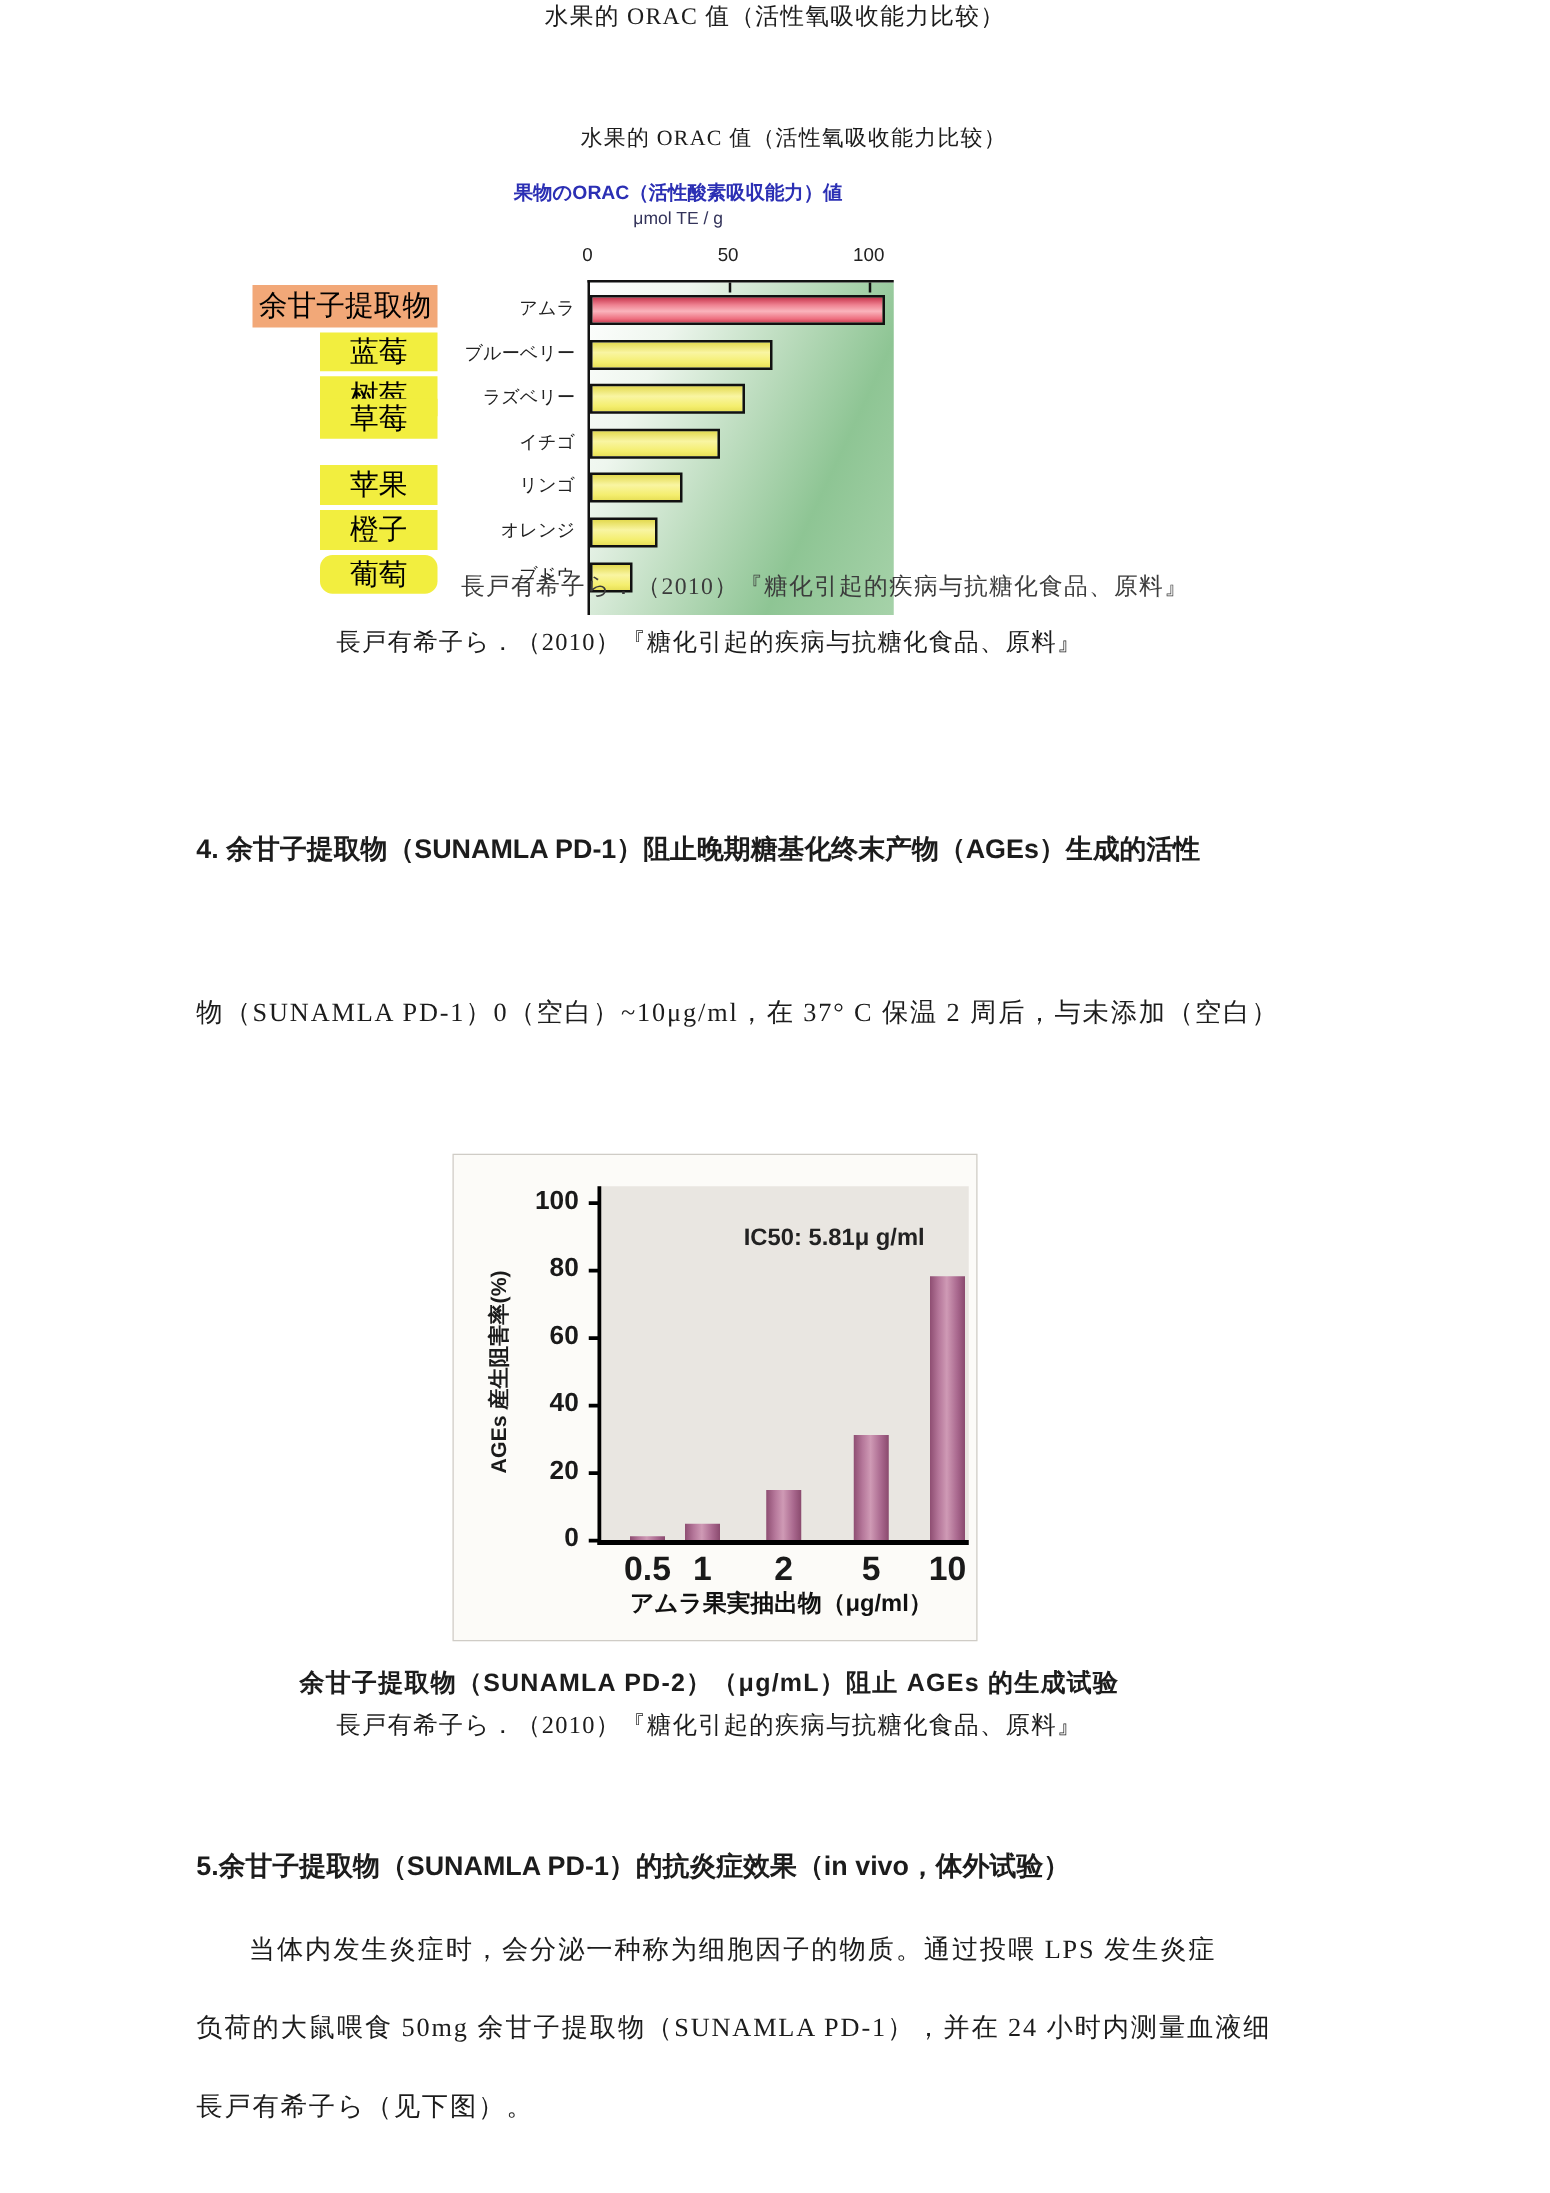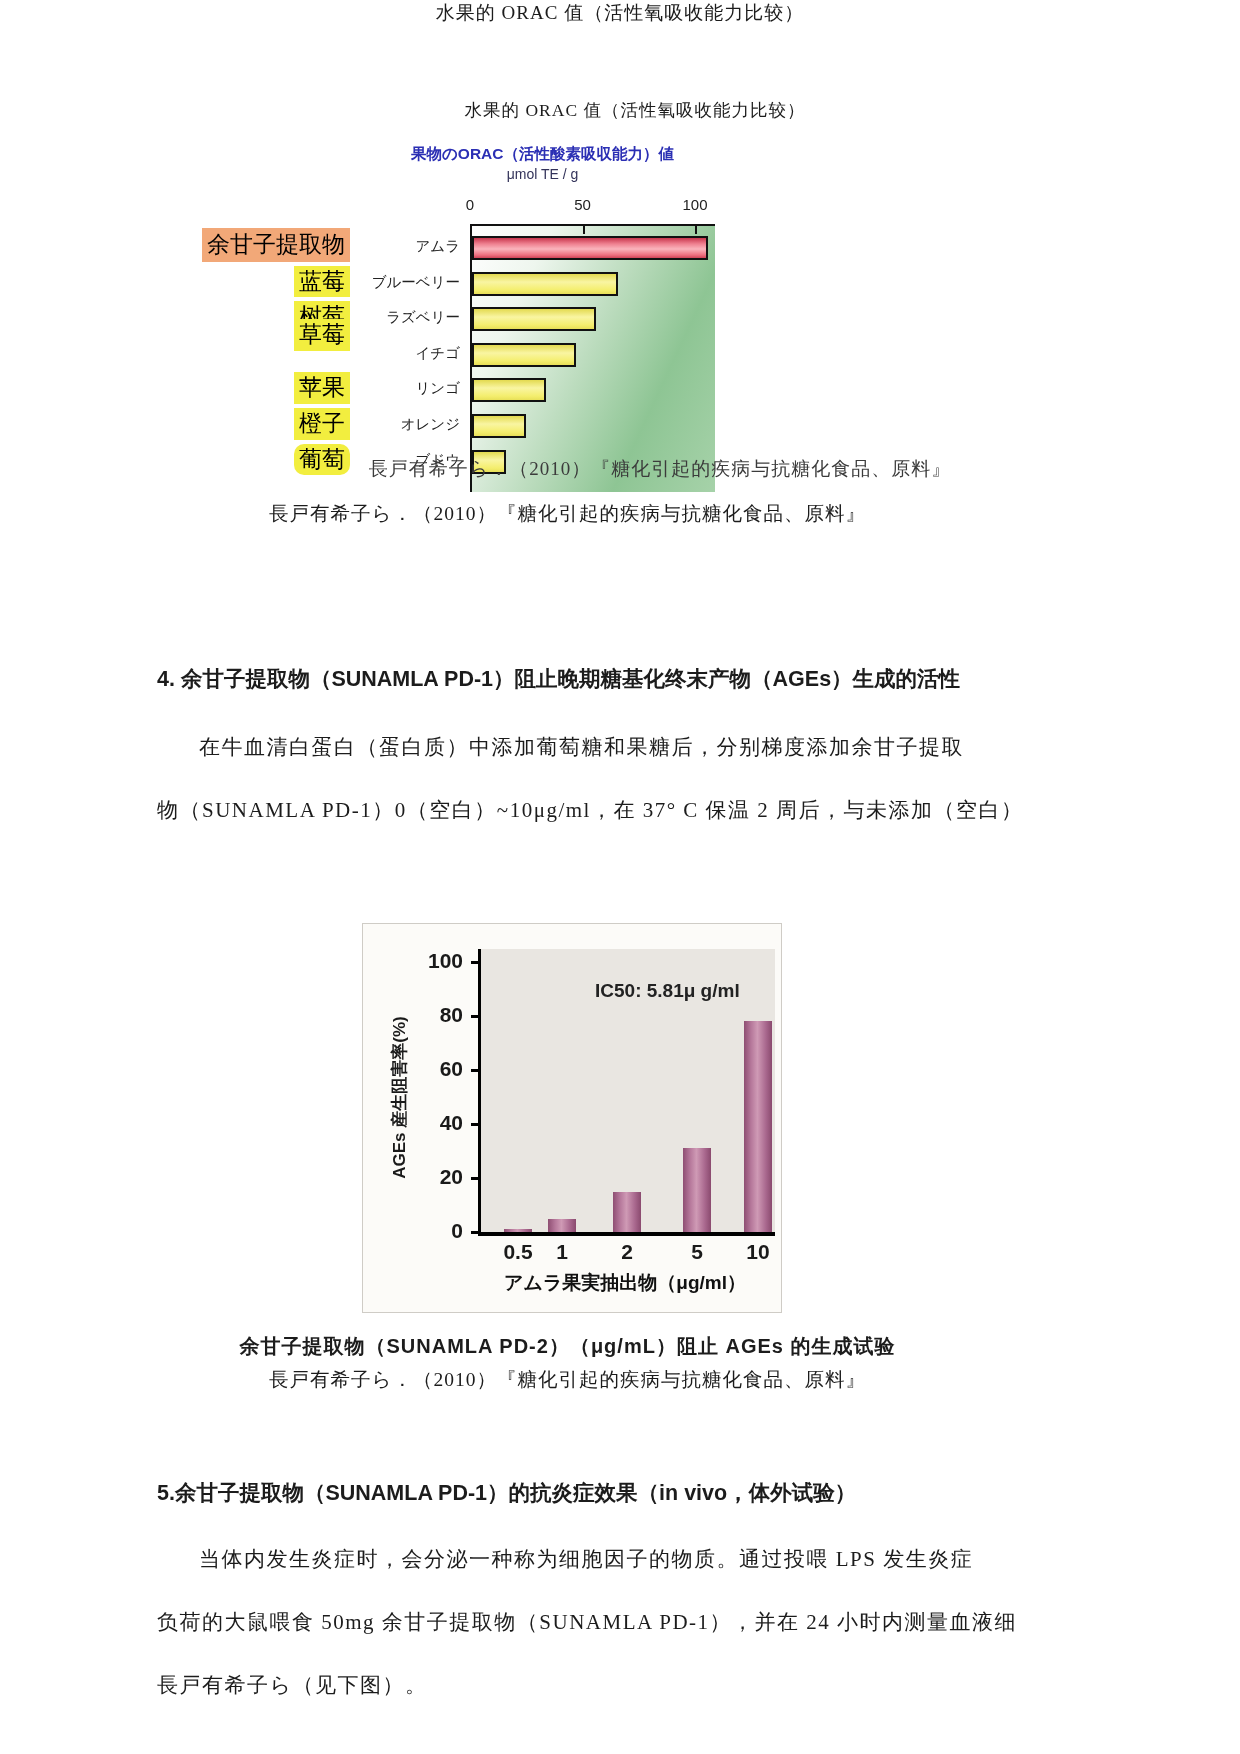--- a/index.html
+++ b/index.html
@@ -18,38 +18,38 @@
      background:linear-gradient(115deg,#ffffff 0%,#eef6ee 22%,#bcdcbe 48%,#8ec594 72%,#a6d2a9 100%);
      border-top:2px solid #111;border-left:2px solid #111;}
   .f1tickmark{position:absolute;top:0;width:2px;height:8px;background:#111;}
   .f1bar{position:absolute;left:0;height:24px;border:2px solid #111;box-sizing:border-box;}
   .f1bar-red{background:linear-gradient(180deg,#c8374e 0%,#ef8291 30%,#fab4bc 55%,#ee7080 85%,#d04458 100%);}
   .f1bar-yellow{background:linear-gradient(180deg,#e3da50 0%,#f9f5a2 40%,#f4ee6e 80%,#e8e058 100%);}
   .f1jlabel{position:absolute;left:0;width:90px;text-align:right;font-size:14.5px;color:#222;}
   .f1zh{position:absolute;right:660px;font-family:"Liberation Serif",serif;color:#000000;
         white-space:nowrap;line-height:1.2;}
   .f1zh-orange{background:#f2a878;font-size:23px;padding:3px 5px;}
-  .f1zh-yellow{background:#f2ee3f;font-size:23px;padding:2px 5px;}
+  .f1zh-yellow{background:#f2ee3f;font-size:23px;padding:2px 24px;}
   .fig1-caption{left:110px;top:358px;width:740px;text-align:center;font-size:19px;color:#3b3b3b;letter-spacing:1px;}
   .doc-caption{left:180px;top:500px;width:775px;text-align:center;font-size:19.5px;letter-spacing:1px;}
   
   .h-sec{font-family:"Liberation Sans",sans-serif;font-weight:bold;font-size:21.5px;white-space:nowrap;}
   .h4{left:157px;top:664px;}
   .h5{left:157px;top:1478px;}
   .bline{font-size:21px;letter-spacing:1.5px;white-space:nowrap;}
   
   .fig2{left:362px;top:923px;width:418px;height:388px;border:1px solid #cfccc6;background:#fcfbf8;
         font-family:"Liberation Sans",sans-serif;}
   .fig2-plot{left:115px;top:25px;width:294px;height:283px;background:#e9e6e1;
         border-left:3px solid #000;border-bottom:4px solid #000;}
   .f2ytick{position:absolute;left:20px;width:80px;text-align:right;font-size:21px;font-weight:bold;color:#1a1a1a;}
   .f2ymark{position:absolute;width:8px;height:3px;background:#000;left:108px;}
   .f2bar{position:absolute;width:28px;
      background:linear-gradient(90deg,#8e4e72 0%,#b5779a 25%,#cf9ab5 48%,#a9688e 78%,#8a4a6e 100%);}
-  .f2xtick{position:absolute;top:316px;width:60px;text-align:center;font-size:21px;font-weight:bold;color:#1a1a1a;}
+  .f2xtick{position:absolute;top:316px;width:60px;text-align:center;font-size:27px;font-weight:bold;color:#1a1a1a;}
   .fig2-ylabel-wrap{left:16px;top:38px;width:40px;height:270px;display:flex;align-items:center;justify-content:center;}
   .fig2-ylabel{transform:rotate(-90deg);white-space:nowrap;font-size:17px;font-weight:bold;color:#1a1a1a;}
   .fig2-annotation{left:232px;top:56px;white-space:nowrap;font-size:19px;font-weight:bold;color:#222;}
   .fig2-xlabel{left:115px;top:346px;width:294px;text-align:center;font-size:19px;font-weight:bold;color:#111;}
   .fig2-cap1{left:180px;top:1333px;width:775px;text-align:center;font-size:20px;font-weight:bold;
              font-family:"Liberation Sans",sans-serif;letter-spacing:1px;}
   .fig2-cap2{left:180px;top:1366px;width:775px;text-align:center;font-size:19.5px;letter-spacing:1px;}
 </style>
 </head>
 <body>
@@ -99,21 +99,20 @@
         <div class="f1zh f1zh-yellow" style="top: 274.4px;">苹果</div>
         <div class="f1zh f1zh-yellow" style="top: 310px;">橙子</div>
         <div class="f1zh f1zh-yellow" style="top: 345.6px; border-radius: 10px;">葡萄</div>
       </div>
     <div class="abs fig1-caption">長戸有希子ら．（2010）『糖化引起的疾病与抗糖化食品、原料』</div>
   </div>
 
   <div class="abs doc-caption">長戸有希子ら．（2010）『糖化引起的疾病与抗糖化食品、原料』</div>
 
   <div class="abs h-sec h4">4. 余甘子提取物（SUNAMLA PD-1）阻止晚期糖基化终末产物（AGEs）生成的活性</div>
-  <div class="abs bline" style="left:199px;top:733px;">在牛血清白蛋白（蛋白质）中添加葡萄糖和果糖后，分别梯度添加余甘子提取</div>
   <div class="abs bline" style="left:157px;top:796px;">物（SUNAMLA PD-1）0（空白）~10μg/ml，在 37° C 保温 2 周后，与未添加（空白）</div>
 
   <div class="abs fig2" id="fig2">
     <div class="abs fig2-plot"></div>
     <div class="abs fig2-ylabel-wrap">
       <span class="fig2-ylabel">AGEs 産生阻害率(%)</span>
     </div>
     <div class="abs fig2-annotation">IC50: 5.81μ g/ml</div>
     <div class="abs fig2-xlabel">アムラ果実抽出物（μg/ml）</div>
   <div class="f2ytick" style="top: 295px;">0</div>

